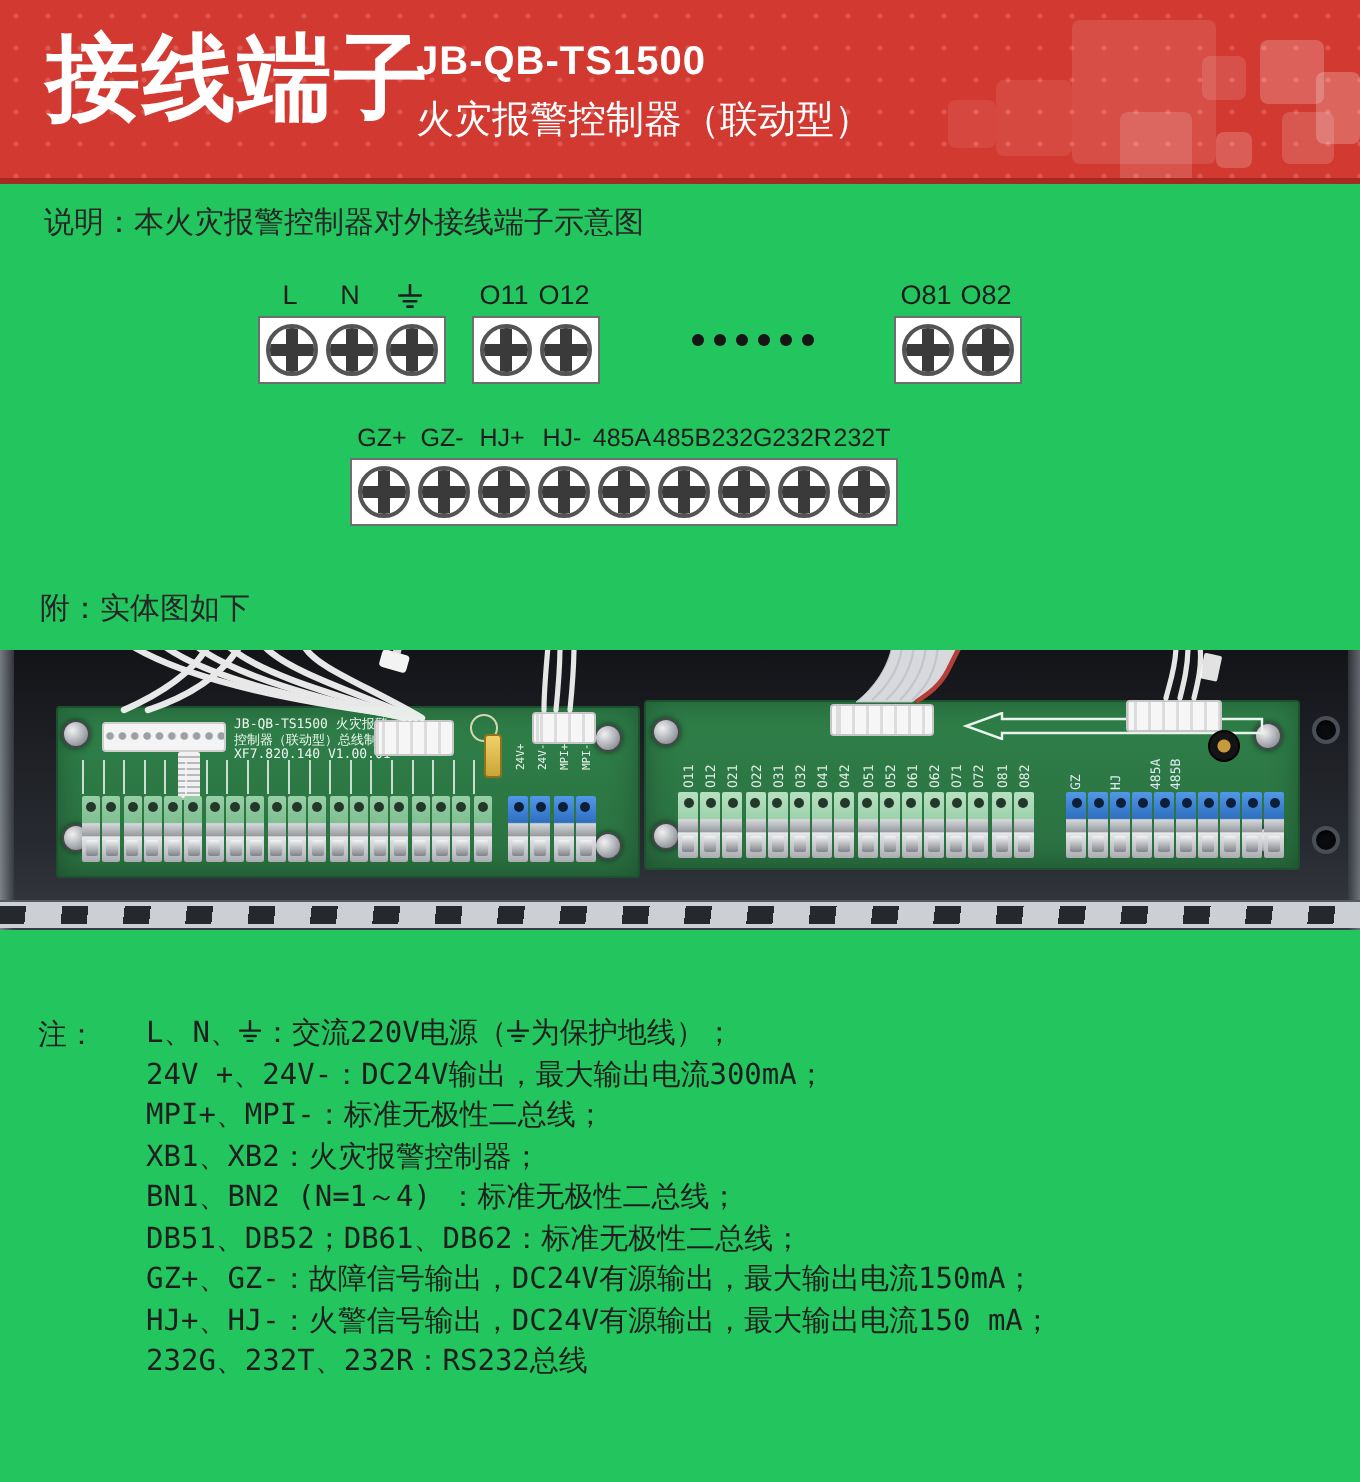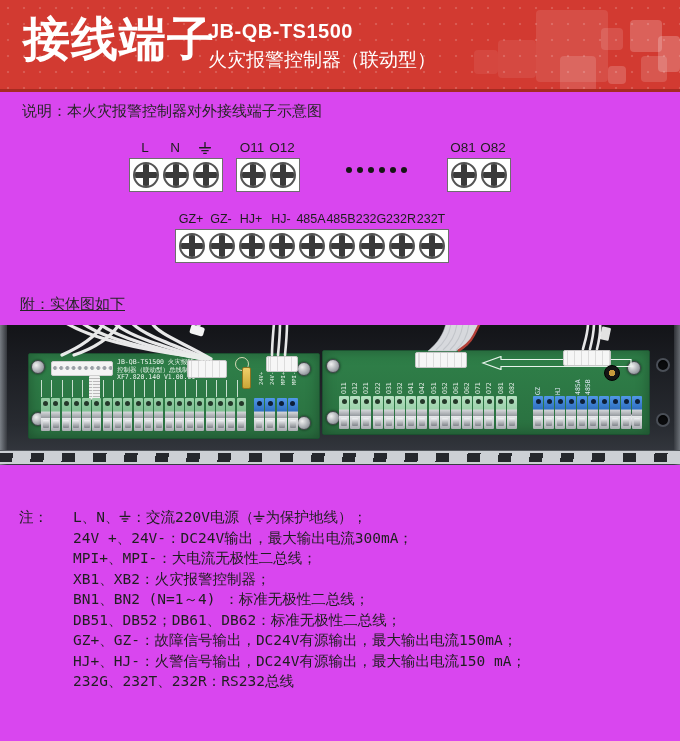--- a/index.html
+++ b/index.html
@@ -1,34 +1,34 @@
 <!DOCTYPE html>
 <html><head>
 <meta charset="utf-8">
 <style>
   html,body{margin:0;padding:0;background:#fff;}
-  .page{position:relative;width:680px;height:741px;overflow:hidden;background:#d946ef;
+  .page{position:relative;width:680px;height:741px;overflow:hidden;background:#22c55e;
         font-family:"Liberation Sans",sans-serif;}
 
   
   .header{position:absolute;left:0;top:0;width:680px;height:92px;background:#d23a31;
           border-bottom:3px solid #a62a21;box-sizing:border-box;overflow:hidden;}
   .header::after{content:"";position:absolute;inset:0;
           background-image:radial-gradient(rgba(255,255,255,.16) 1px, rgba(255,255,255,0) 1.6px);
           background-size:16px 16px;pointer-events:none;}
   .sq{position:absolute;background:#fff;border-radius:4px;display:block;}
   .title{position:absolute;left:23px;top:13px;margin:0;color:#fff;font-size:47px;font-weight:800;
          letter-spacing:1px;line-height:1.1;}
   .subtitle{position:absolute;left:208px;top:20px;color:#fff;}
   .model{font-size:20px;font-weight:600;letter-spacing:.5px;}
   .ptype{font-size:19px;margin-top:4px;}
 
   
   .desc{position:absolute;left:22px;top:102px;margin:0;font-size:15px;color:#262626;}
-  .photo-caption{position:absolute;left:20px;top:295px;margin:0;font-size:15px;color:#262626;text-decoration:underline;}
+  .photo-caption{position:absolute;left:20px;top:295px;margin:0;font-size:15px;color:#262626;}
 
   
   .t-group{position:absolute;}
   .t-labels{display:flex;gap:4px;padding:0 3px;margin-bottom:3px;}
   .t-label{width:26px;text-align:center;font-size:13.5px;color:#1e1e1e;white-space:nowrap;
            display:flex;justify-content:center;align-items:flex-end;height:16px;}
   .t-label .gicon{width:14px;height:13px;color:#1e1e1e;}
   .t-box{display:flex;gap:4px;padding:3px;border:1px solid #6e6e6e;background:#fff;width:max-content;}
   .screw{display:block;width:26px;height:26px;border:2px solid #545454;border-radius:50%;
          position:relative;overflow:hidden;box-sizing:border-box;background:#fff;flex:0 0 auto;}
@@ -389,21 +389,21 @@
 
   <section class="notes">
     <span class="notes-label">注：</span>
     <div class="note-lines">
         <div class="note-line">L、N、<svg class="gicon" viewBox="0 0 14 14">
             <path d="M7 0.5 V6.2 M1.2 6.2 H12.8 M3.6 9.3 H10.4 M5.6 12.2 H8.4" stroke="currentColor" stroke-width="1.4" fill="none" stroke-linecap="round"></path>
           </svg>：交流220V电源（<svg class="gicon" viewBox="0 0 14 14">
             <path d="M7 0.5 V6.2 M1.2 6.2 H12.8 M3.6 9.3 H10.4 M5.6 12.2 H8.4" stroke="currentColor" stroke-width="1.4" fill="none" stroke-linecap="round"></path>
           </svg>为保护地线）；</div>
         <div class="note-line">24V +、24V-：DC24V输出，最大输出电流300mA；</div>
-        <div class="note-line">MPI+、MPI-：大电流无极性二总线；</div>
+        <div class="note-line">MPI+、MPI-：标准无极性二总线；</div>
         <div class="note-line">XB1、XB2：火灾报警控制器；</div>
         <div class="note-line">BN1、BN2 (N=1～4) ：标准无极性二总线；</div>
         <div class="note-line">DB51、DB52；DB61、DB62：标准无极性二总线；</div>
         <div class="note-line">GZ+、GZ-：故障信号输出，DC24V有源输出，最大输出电流150mA；</div>
         <div class="note-line">HJ+、HJ-：火警信号输出，DC24V有源输出，最大输出电流150 mA；</div>
         <div class="note-line">232G、232T、232R：RS232总线</div>
       </div>
   </section>
 
 </div>

